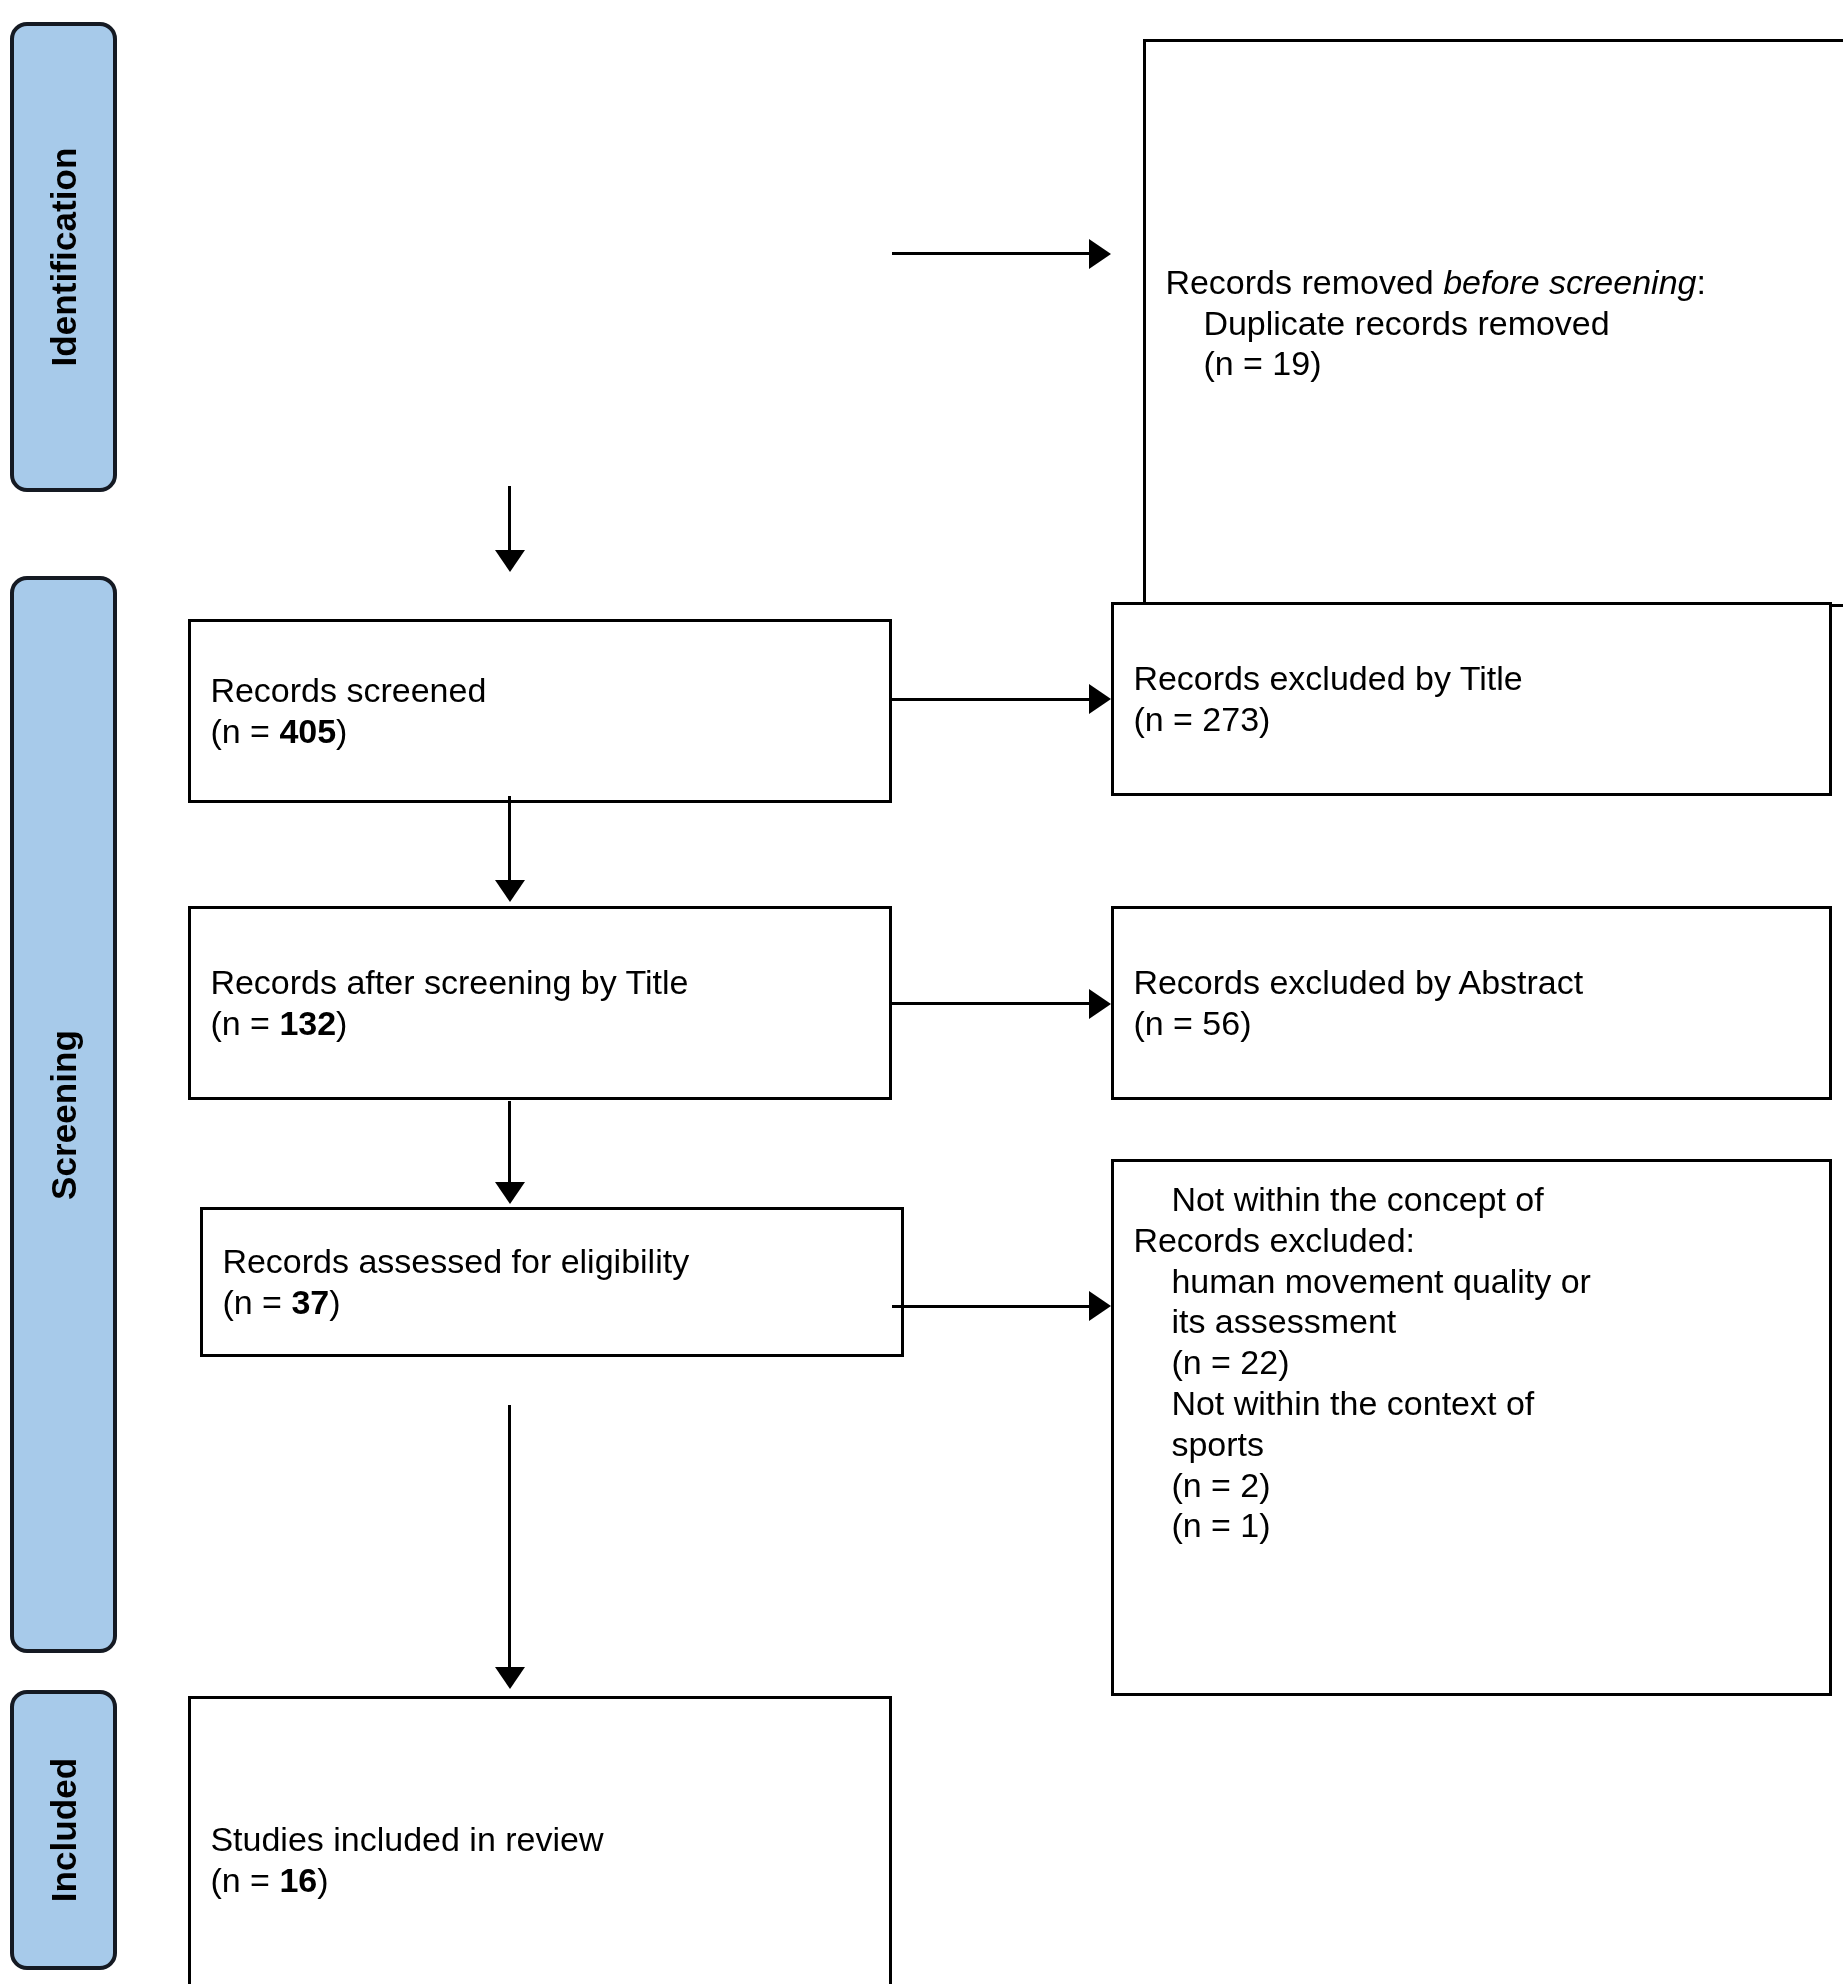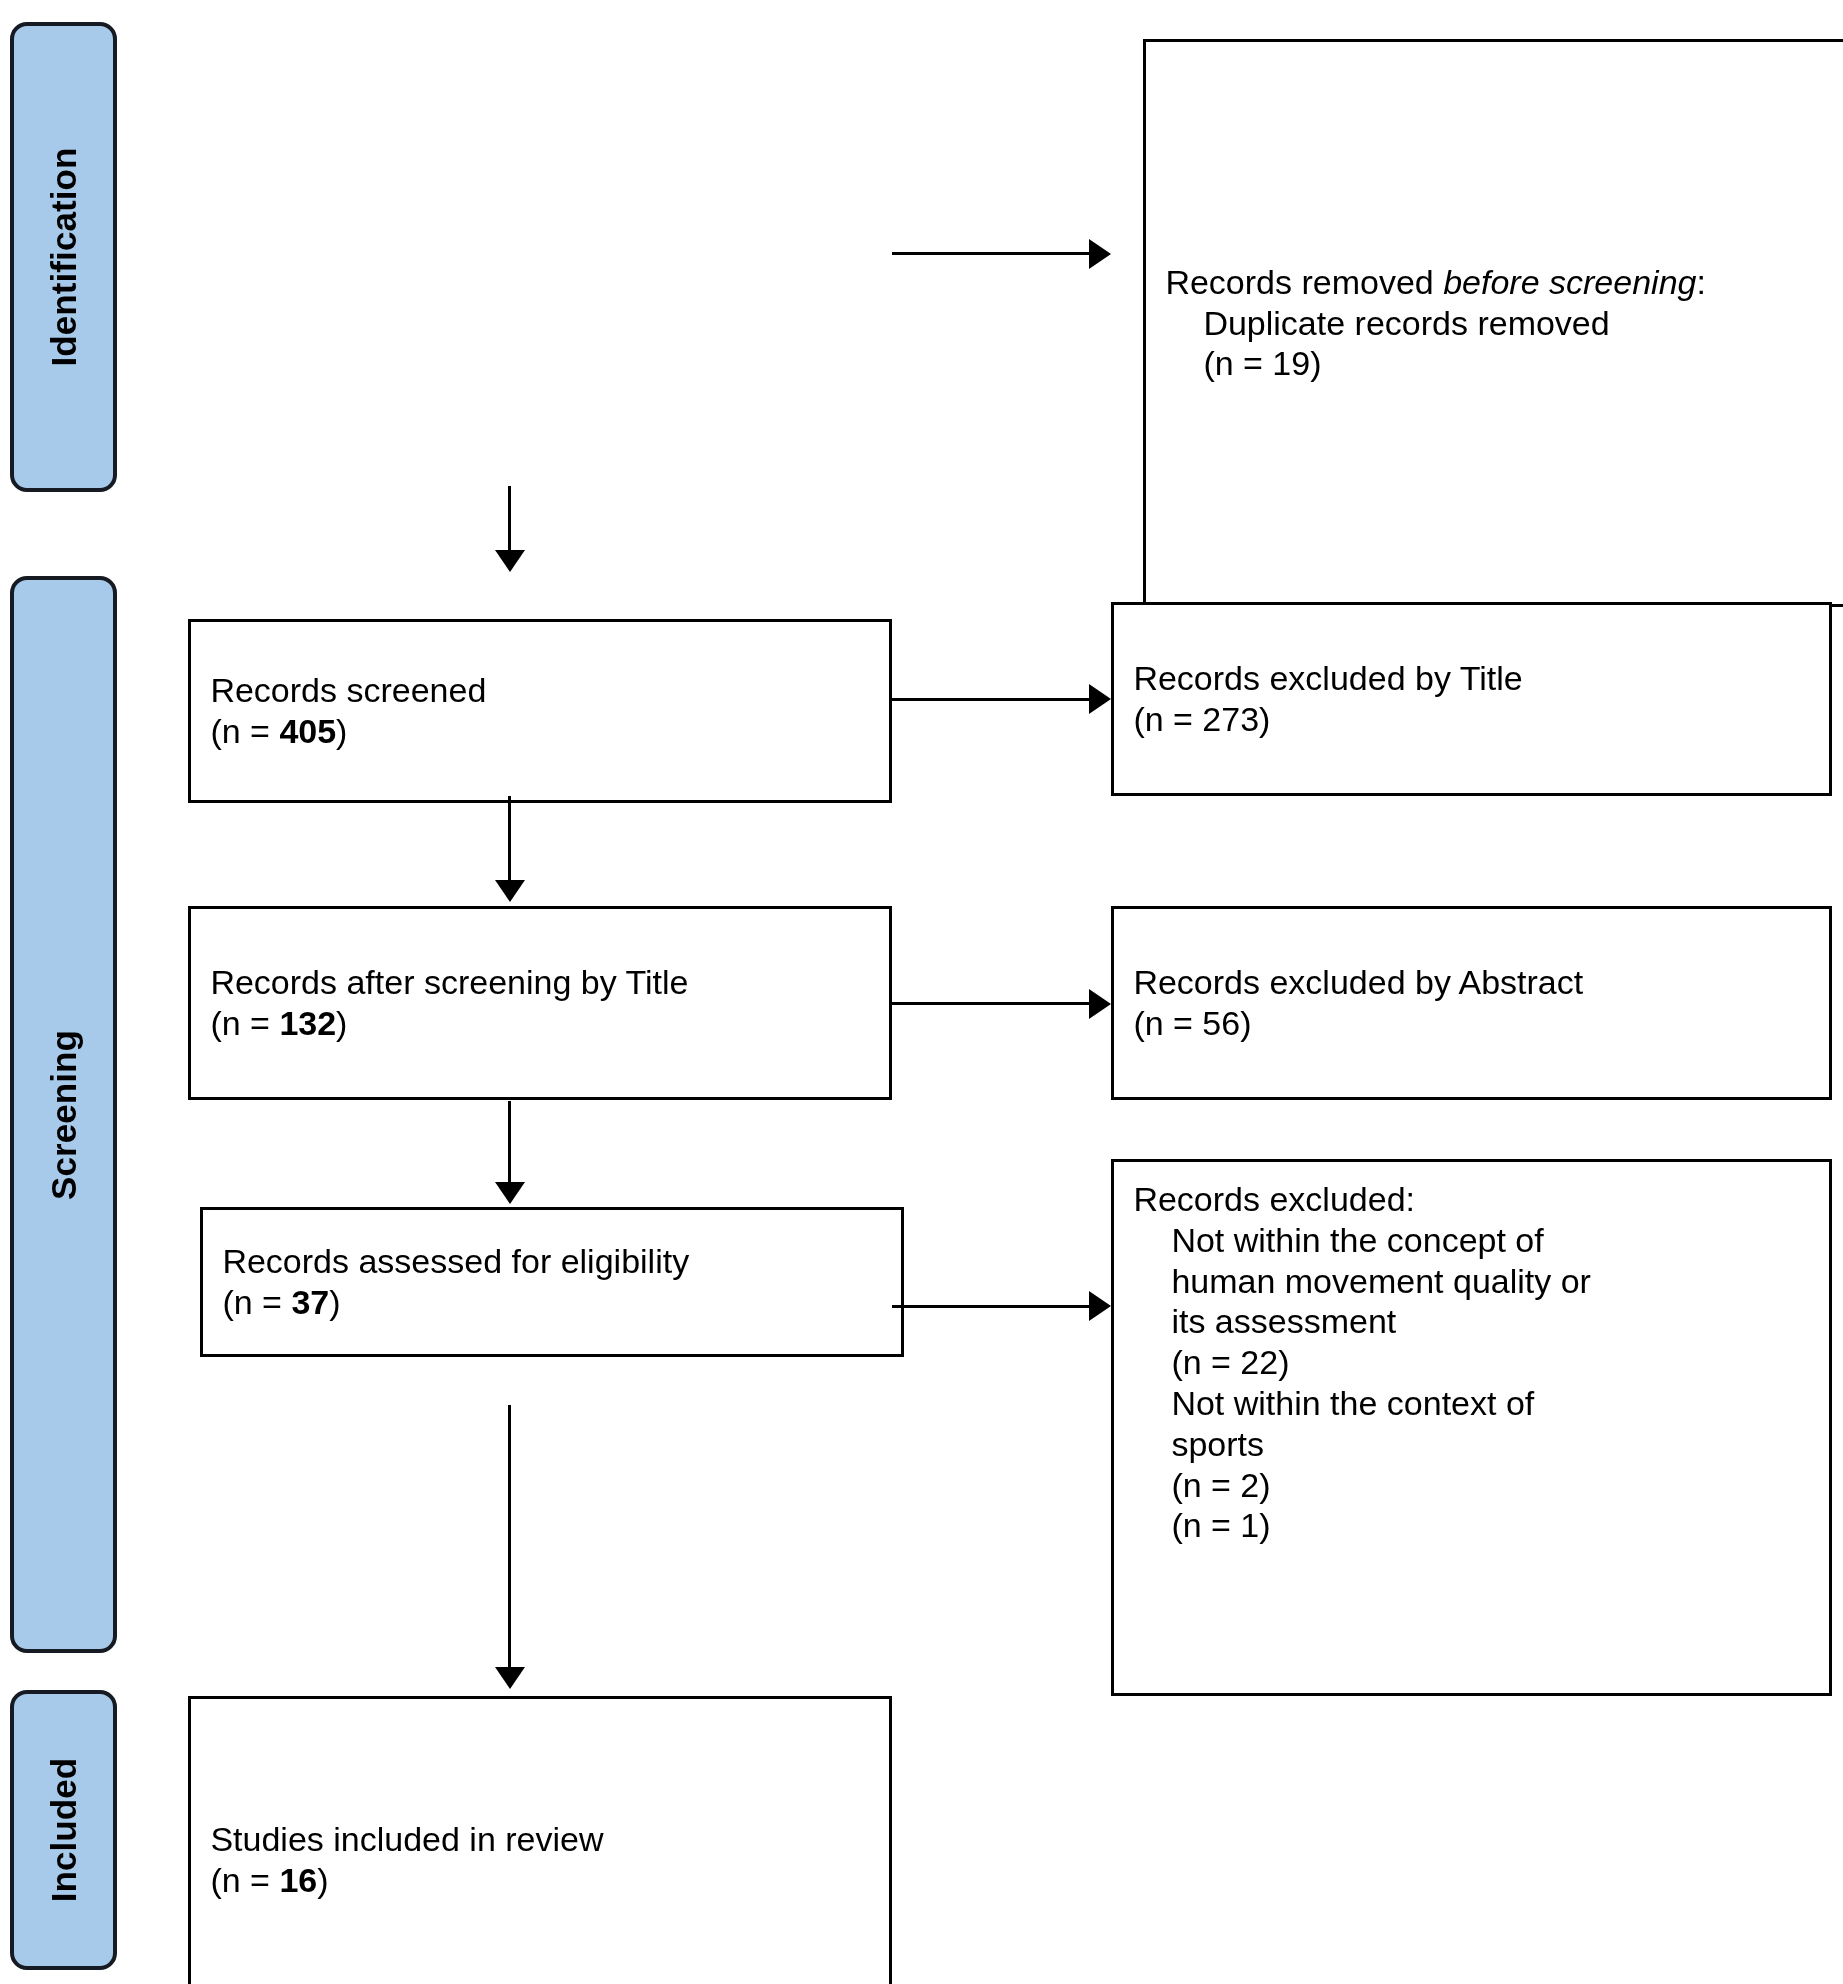--- a/index.html
+++ b/index.html
@@ -167,23 +167,23 @@
 
   <div class="flow-box" style="left:188px; top:1207px; width:704px; height:150px;margin-left:12px;">
     <div class="box-text">
       <span class="line">Records assessed for eligibility</span>
       <span class="line"><span>(n = </span><b>37</b><span>)</span></span>
     </div>
   </div>
 
   <div class="flow-box" style="left:1111px; top:1159px; width:721px; height:537px; align-items:flex-start;">
     <div class="box-text" style="padding-top:17px;">
+      <span class="line indent">Not within the concept of</span>
+
       <span class="line">Records excluded:</span>
-
-      <span class="line indent">Not within the concept of</span>
       <span class="line indent">human movement quality or</span>
       <span class="line indent">its assessment</span>
       <span class="line indent">(n = 22)</span>
 
       <span class="line indent">Not within the context of</span>
       <span class="line indent">sports</span>
       <span class="line indent">(n = 2)</span>
 
       <span class="line indent">(n = 1)</span>
     </div>

